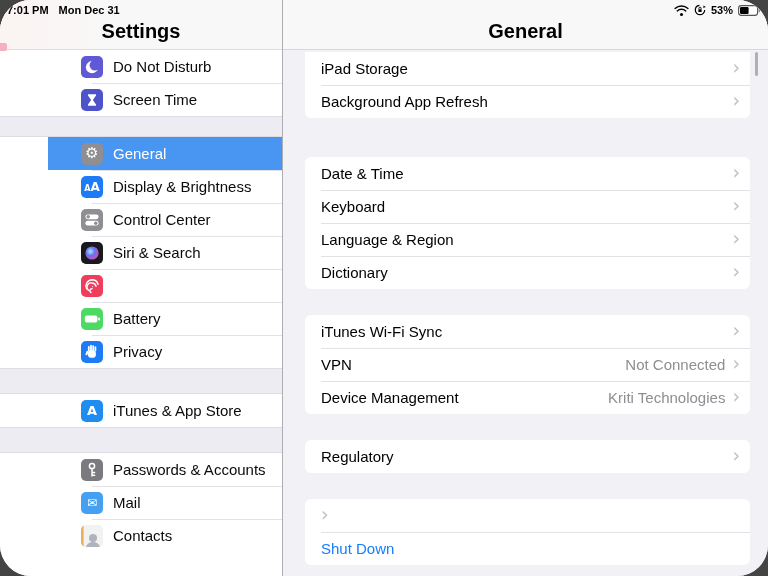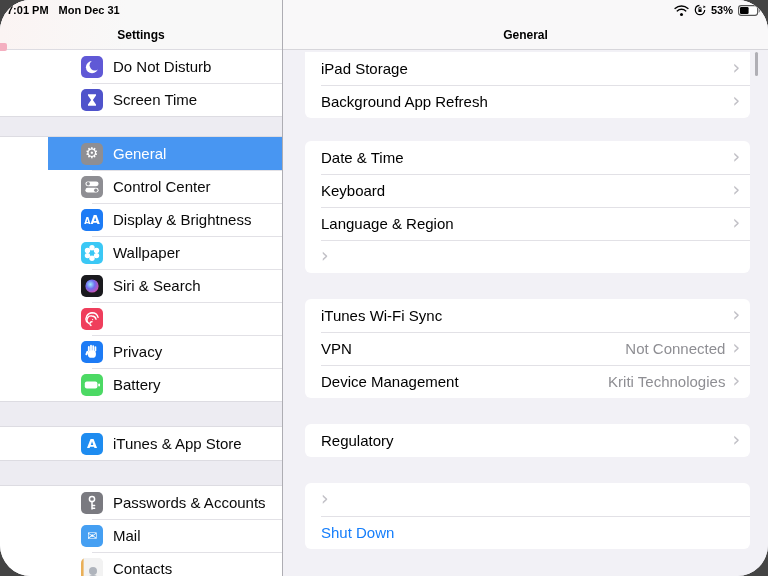--- a/index.html
+++ b/index.html
@@ -14,39 +14,39 @@
   
   .cols{display:flex;height:576px;}
   .sidebar{width:282px;background:#fff;border-right:1px solid #AEADB3;position:relative;flex:none;}
   .content{flex:1;background:#F2F1F6;position:relative;}
   
   .side-header{height:50px;box-sizing:border-box;border-bottom:1px solid #DDDCE2;
                background:linear-gradient(90deg,#FBF4F3 0%,#F8F8F8 45%);
                display:flex;align-items:flex-end;justify-content:center;padding-bottom:8px;}
   .content-header{height:50px;box-sizing:border-box;border-bottom:1px solid #D7D6DB;background:#F9F8F9;
                   display:flex;align-items:flex-end;justify-content:center;padding-bottom:8px;}
-  .bar-title{font-size:12px;font-weight:700;color:#000;line-height:1;}
+  .bar-title{font-size:20px;font-weight:700;color:#000;line-height:1;}
   .artifact{position:absolute;left:0;top:43px;width:7px;height:8px;background:#F4AFC0;border-radius:0 2px 2px 0;}
   
   .srow{height:33px;display:flex;align-items:center;padding-left:33px;position:relative;background:#fff;cursor:default;margin-left:48px;}
   .srow + .srow::before{content:"";position:absolute;left:44px;right:0;top:0;height:1px;background:#E2E1E6;}
   .srow.selected{background:#4896F2;}
   .srow.selected + .srow::before{background:#E2E1E6;}
   .sicon{width:22px;height:22px;min-width:22px;border-radius:5px;display:flex;align-items:center;
          justify-content:center;overflow:hidden;position:relative;}
   .sicon svg{width:22px;height:22px;display:block;}
   .g{color:#fff;font-family:"DejaVu Sans",sans-serif;line-height:1;display:block;}
   .slabel{margin-left:10px;font-size:15px;color:#0A0A0A;white-space:nowrap;}
   .srow.selected .slabel{color:#fff;}
   .sgap{height:26px;background:#EDECF2;border-top:1px solid #DDDCE2;border-bottom:1px solid #DDDCE2;box-sizing:border-box;}
   .sgap.first{height:21px;}
   
   .cbody{position:relative;}
   .cgroup{margin:0 18px 26px 22px;background:#fff;border-radius:6px;}
-  .cgroup.flat-top{border-radius:0 0 6px 6px;margin-top:2px;margin-bottom:23px;}
+  .cgroup.flat-top{border-radius:0 0 6px 6px;margin-top:2px;margin-bottom:39px;}
   .crow{height:33px;display:flex;align-items:center;padding:0 10px 0 16px;position:relative;cursor:default;}
   .crow + .crow::before{content:"";position:absolute;left:16px;right:0;top:0;height:1px;background:#E2E1E6;}
   .clabel{flex:1;font-size:15px;color:#000;white-space:nowrap;}
   .clabel.link{color:#157EFB;}
   .cvalue{font-size:15px;color:#8E8E93;margin-right:7px;white-space:nowrap;}
   .chev{color:#C2C1C7;font-size:19px;line-height:1;transform:translateY(-1.5px);font-family:"DejaVu Sans",sans-serif;}
   .scrollbar{position:absolute;top:52px;right:10px;width:3px;height:24px;border-radius:2px;background:rgba(110,110,115,.5);}
 </style>
 </head>
 <body>
@@ -107,51 +107,35 @@
             <span class="slabel">Screen Time</span>
           </div>
           <div class="sgap first"></div>
           <div class="srow selected">
             <span class="sicon" style="background: rgb(142, 142, 147);">
               <span class="g" style="font-size:15px">⚙</span>
             </span>
             <span class="slabel">General</span>
           </div>
           <div class="srow">
+            <span class="sicon" style="background: rgb(29, 123, 245);">
+              <span class="g" style="font-size:12px;font-weight:700"><span style="font-size:8px">A</span>A</span>
+            </span>
+            <span class="slabel">Display &amp; Brightness</span>
+          </div>
+          <div class="srow">
             <span class="sicon" style="background: rgb(142, 142, 147);">
               <svg viewBox="0 0 22 22">
                 <rect x="4.4" y="5.4" width="13.2" height="4.8" rx="2.4" fill="#fff"></rect>
                 <rect x="4.4" y="11.8" width="13.2" height="4.8" rx="2.4" fill="#fff"></rect>
                 <circle cx="7.2" cy="7.8" r="1.7" fill="#8E8E93"></circle>
                 <circle cx="14.8" cy="14.2" r="1.7" fill="#8E8E93"></circle>
               </svg>
             </span>
             <span class="slabel">Control Center</span>
-          </div>
-          <div class="srow">
-            <span class="sicon" style="background: rgb(29, 123, 245);">
-              <span class="g" style="font-size:12px;font-weight:700"><span style="font-size:8px">A</span>A</span>
-            </span>
-            <span class="slabel">Display &amp; Brightness</span>
-          </div>
-          <div class="srow">
-            <span class="sicon" style="background: rgb(59, 200, 245);">
-              <svg viewBox="0 0 22 22">
-                <g fill="#fff">
-                  <circle cx="11" cy="5.8" r="2.7"></circle>
-                  <circle cx="15.5" cy="8.4" r="2.7"></circle>
-                  <circle cx="15.5" cy="13.6" r="2.7"></circle>
-                  <circle cx="11" cy="16.2" r="2.7"></circle>
-                  <circle cx="6.5" cy="13.6" r="2.7"></circle>
-                  <circle cx="6.5" cy="8.4" r="2.7"></circle>
-                </g>
-                <circle cx="11" cy="11" r="2.2" fill="#3BC8F5"></circle>
-              </svg>
-            </span>
-            <span class="slabel">Wallpaper</span>
           </div>
           <div class="srow">
             <span class="sicon" style="background: rgb(26, 26, 30);">
               <svg viewBox="0 0 22 22">
                 <defs>
                   <radialGradient id="sirig" cx="38%" cy="38%" r="75%">
                     <stop offset="0%" stop-color="#9BEFFF"></stop>
                     <stop offset="45%" stop-color="#6E6CF0"></stop>
                     <stop offset="100%" stop-color="#E84AA0"></stop>
                   </radialGradient>
@@ -165,43 +149,43 @@
             <span class="sicon" style="background: rgb(239, 62, 92);">
               <svg viewBox="0 0 22 22" fill="none" stroke="#fff" stroke-width="1.4" stroke-linecap="round">
                 <path d="M5.6 13.8A6.3 6.3 0 0 1 11 4.7a6.3 6.3 0 0 1 6.1 4.7"></path>
                 <path d="M8 15.5A4.1 4.1 0 0 1 11 8a4.1 4.1 0 0 1 4 3.2"></path>
                 <path d="M10 17.5a2 2 0 0 1 1-3.8"></path>
                 <circle cx="11.6" cy="11.6" r="0.6" fill="#fff" stroke="none"></circle>
               </svg>
             </span>
           </div>
           <div class="srow">
+            <span class="sicon" style="background: rgb(76, 217, 100);">
+              <svg viewBox="0 0 22 22">
+                <rect x="3.8" y="7.4" width="12.6" height="7.2" rx="2" fill="#fff"></rect>
+                <rect x="17.2" y="9.6" width="1.8" height="2.8" rx="0.9" fill="#fff"></rect>
+              </svg>
+            </span>
+            <span class="slabel">Battery</span>
+          </div>
+          <div class="srow">
             <span class="sicon" style="background: rgb(29, 123, 245);">
               <svg viewBox="0 0 22 22">
                 <g fill="#fff">
                   <rect x="6.9" y="9.2" width="8" height="7.6" rx="3.4"></rect>
                   <rect x="6.9" y="5" width="1.8" height="5.6" rx="0.9"></rect>
                   <rect x="9.1" y="3.8" width="1.8" height="6.4" rx="0.9"></rect>
                   <rect x="11.3" y="4.2" width="1.8" height="6" rx="0.9"></rect>
                   <rect x="13.5" y="5.2" width="1.8" height="5.2" rx="0.9"></rect>
                   <rect x="4.9" y="9.8" width="2" height="4.6" rx="1" transform="rotate(22 5.9 12.1)"></rect>
                 </g>
               </svg>
             </span>
             <span class="slabel">Privacy</span>
           </div>
-          <div class="srow">
-            <span class="sicon" style="background: rgb(76, 217, 100);">
-              <svg viewBox="0 0 22 22">
-                <rect x="3.8" y="7.4" width="12.6" height="7.2" rx="2" fill="#fff"></rect>
-                <rect x="17.2" y="9.6" width="1.8" height="2.8" rx="0.9" fill="#fff"></rect>
-              </svg>
-            </span>
-            <span class="slabel">Battery</span>
-          </div>
           <div class="sgap"></div>
           <div class="srow">
             <span class="sicon" style="background: rgb(30, 140, 240);">
               <span class="g" style="font-size:13px;font-weight:700">A</span>
             </span>
             <span class="slabel">iTunes &amp; App Store</span>
           </div>
           <div class="sgap"></div>
           <div class="srow">
             <span class="sicon" style="background: rgb(122, 122, 128);">
@@ -254,20 +238,21 @@
             </div>
             <div class="crow">
               <span class="clabel">Keyboard</span>
               <span class="chev">›</span>
             </div>
             <div class="crow">
               <span class="clabel">Language &amp; Region</span>
               <span class="chev">›</span>
             </div>
             <div class="crow">
+              <span class="clabel">Dictionary</span>
               <span class="chev">›</span>
             </div>
           </div>
           <div class="cgroup">
             <div class="crow">
               <span class="clabel">iTunes Wi-Fi Sync</span>
               <span class="chev">›</span>
             </div>
             <div class="crow">
               <span class="clabel">VPN</span>

